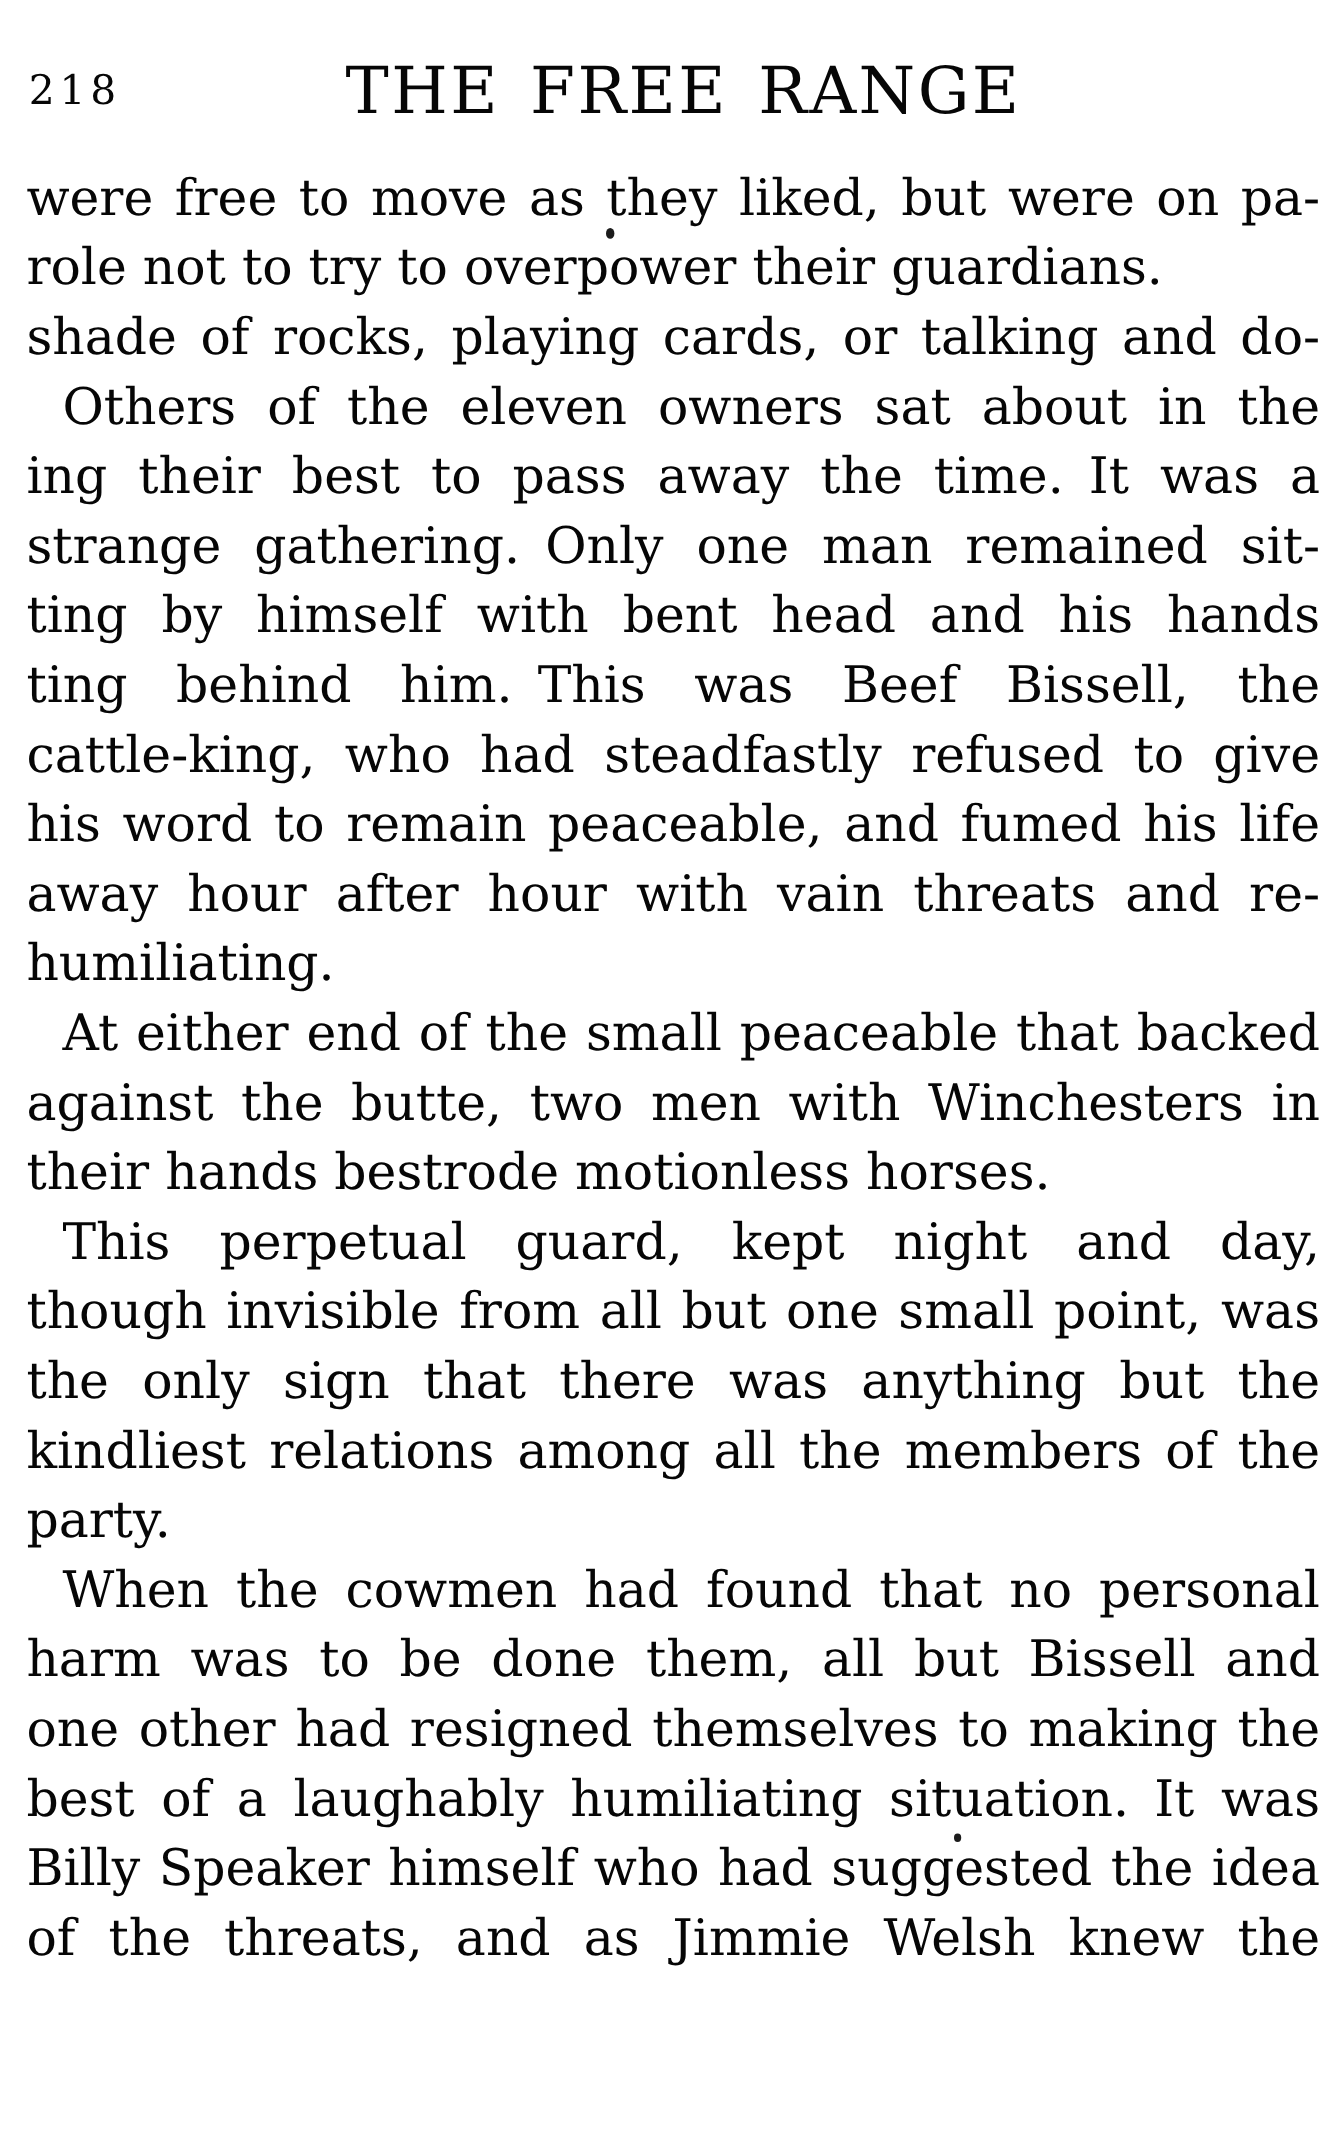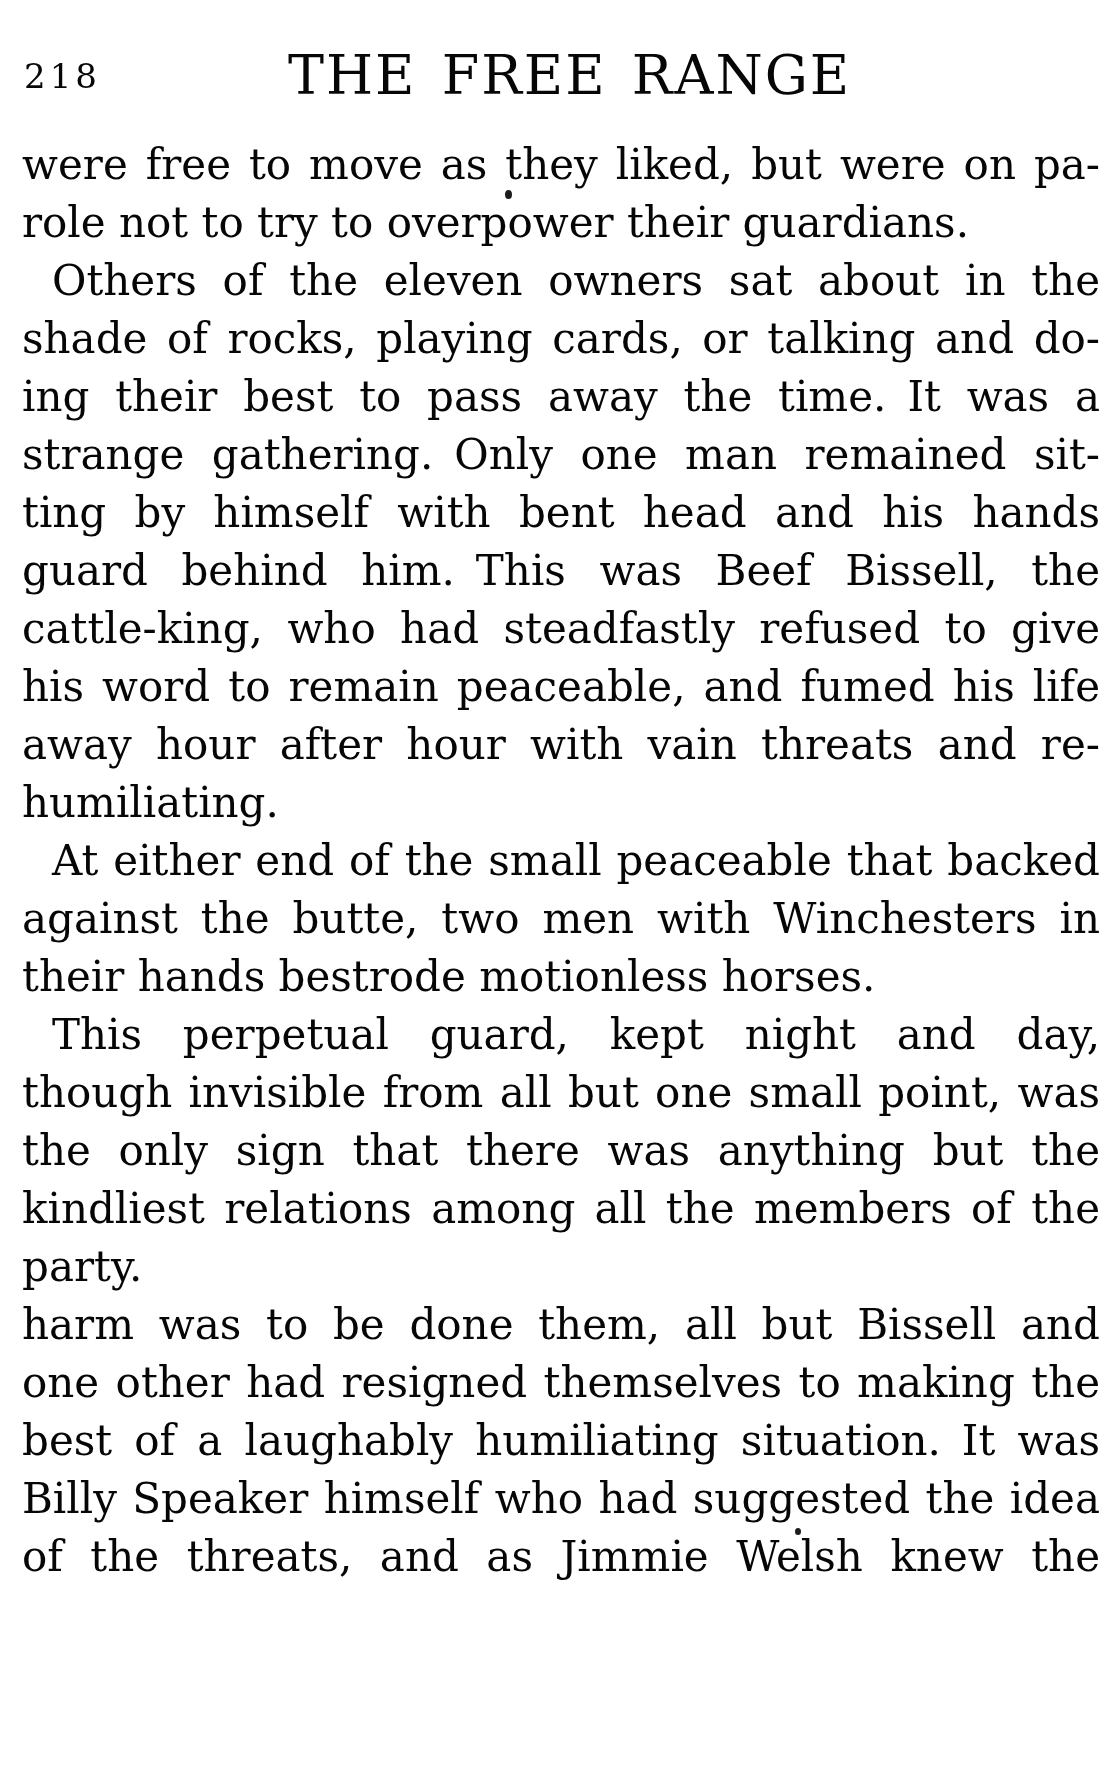--- a/index.html
+++ b/index.html
@@ -45,44 +45,45 @@
     <span class="pagenum">218</span>
     <span class="title">THE FREE RANGE</span>
   </header>
 
   <main class="body-text">
       <div>
         <div class="line fill">were free to move as they liked, but were on pa-</div>
         <div class="line">role not to try to overpower their guardians.</div>
       </div>
       <div>
+        <div class="line fill">shade of rocks, playing cards, or talking and do-</div>
         <div class="line fill indent">Others of the eleven owners sat about in the</div>
-        <div class="line fill">shade of rocks, playing cards, or talking and do-</div>
         <div class="line fill">ing their best to pass away the time. It was a</div>
         <div class="line fill">strange gathering. Only one man remained sit-</div>
         <div class="line fill">ting by himself with bent head and his hands</div>
-        <div class="line fill">guard behind him. This was Beef Bissell, the</div>
+        <div class="line fill">ting behind him. This was Beef Bissell, the</div>
         <div class="line fill">cattle-king, who had steadfastly refused to give</div>
         <div class="line fill">his word to remain peaceable, and fumed his life</div>
         <div class="line fill">away hour after hour with vain threats and re-</div>
         <div class="line">humiliating.</div>
       </div>
       <div>
         <div class="line fill indent">At either end of the small peaceable that backed</div>
         <div class="line fill">against the butte, two men with Winchesters in</div>
         <div class="line">their hands bestrode motionless horses.</div>
       </div>
       <div>
         <div class="line fill indent">This perpetual guard, kept night and day,</div>
         <div class="line fill">though invisible from all but one small point, was</div>
         <div class="line fill">the only sign that there was anything but the</div>
         <div class="line fill">kindliest relations among all the members of the</div>
         <div class="line">party.</div>
       </div>
       <div>
+        <div class="line fill indent">When the cowmen had found that no personal</div>
         <div class="line fill">harm was to be done them, all but Bissell and</div>
         <div class="line fill">one other had resigned themselves to making the</div>
         <div class="line fill">best of a laughably humiliating situation. It was</div>
         <div class="line fill">Billy Speaker himself who had suggested the idea</div>
         <div class="line fill">of the threats, and as Jimmie Welsh knew the</div>
       </div>
     </main>
 
   <div class="speck s1"></div>
   <div class="speck s2"></div>

